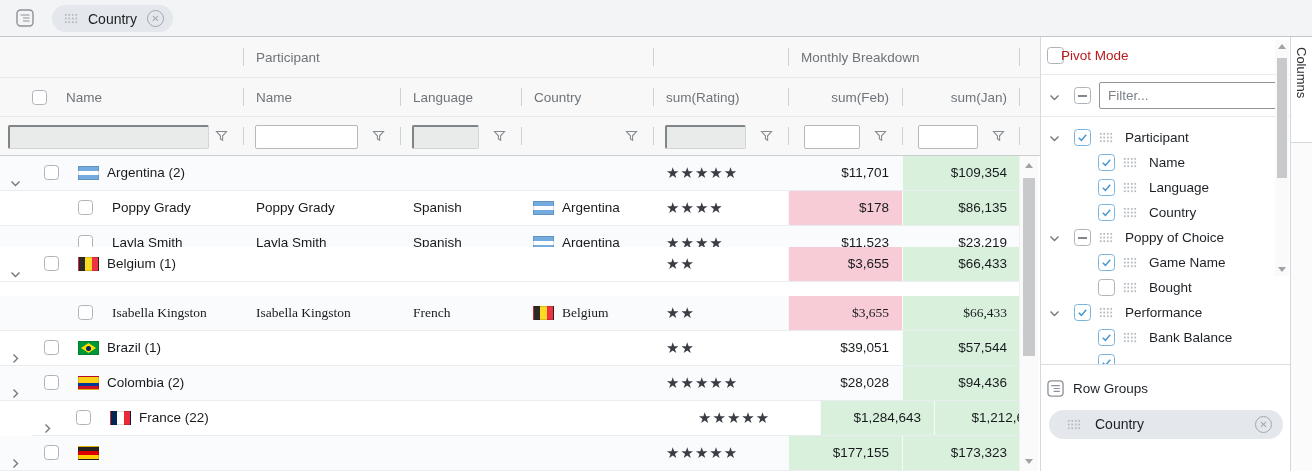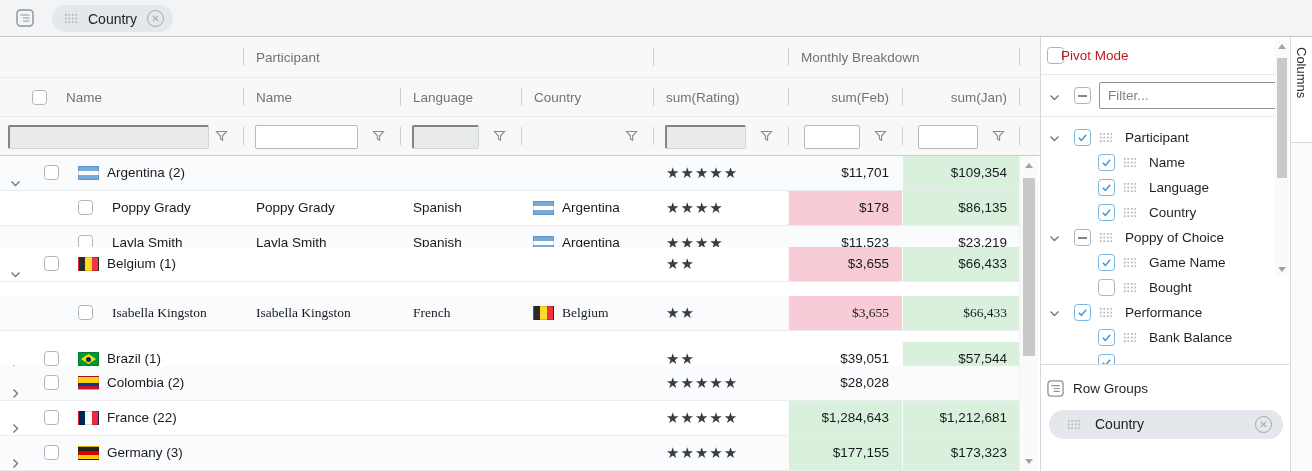--- a/index.html
+++ b/index.html
@@ -317,21 +317,21 @@
           <div class="cell c3">
             <div class="flag flag-belgium" style="left: 12px; top: 10px;"></div>
             <div style="position: absolute; left: 41px; top: 0px; line-height: 34px;">Belgium</div>
           </div>
           <div class="cell c4">
             <div class="stars">★★</div>
           </div>
           <div class="cell c5 num bg-pink">$3,655</div>
           <div class="cell c6 num bg-green">$66,433</div>
         </div>
-        <div class="grid-row" style="top: 186px; text-decoration: underline;">
+        <div class="grid-row" style="top: 175px; text-decoration: underline;">
           <div class="cell c0">
             <div class="chev right" style="left: 10px; top: 12px;"><svg width="11" height="11" viewBox="0 0 11 11">
                 <path d="M1.5 3.5l4 4 4-4" fill="none" stroke="#72787e" stroke-width="1.4"></path>
               </svg></div>
             <div class="cb" style="left: 44px; top: 9px;"></div>
             <div class="flag flag-brazil" style="left: 78px; top: 10px;"></div>
             <div style="position: absolute; left: 107px; top: 0px; line-height: 34px;">Brazil (1)</div>
           </div>
           <div class="cell c1 padl"></div>
           <div class="cell c2 padl"></div>
@@ -351,22 +351,23 @@
             <div class="flag flag-colombia" style="left: 78px; top: 10px;"></div>
             <div style="position: absolute; left: 107px; top: 0px; line-height: 34px;">Colombia (2)</div>
           </div>
           <div class="cell c1 padl"></div>
           <div class="cell c2 padl"></div>
           <div class="cell c3"></div>
           <div class="cell c4">
             <div class="stars">★★★★★</div>
           </div>
           <div class="cell c5 num">$28,028</div>
-        </div>
-        <div class="grid-row" style="top: 245px;">
+          <div class="cell c6 num bg-green">$94,436</div>
+        </div>
+        <div class="grid-row" style="top: 245px; margin-left: 32px;">
           <div class="cell c0">
             <div class="chev right" style="left: 10px; top: 12px;"><svg width="11" height="11" viewBox="0 0 11 11">
                 <path d="M1.5 3.5l4 4 4-4" fill="none" stroke="#72787e" stroke-width="1.4"></path>
               </svg></div>
             <div class="cb" style="left: 44px; top: 9px;"></div>
             <div class="flag flag-france" style="left: 78px; top: 10px;"></div>
             <div style="position: absolute; left: 107px; top: 0px; line-height: 34px;">France (22)</div>
           </div>
           <div class="cell c1 padl"></div>
           <div class="cell c2 padl"></div>
@@ -377,21 +378,20 @@
           <div class="cell c5 num bg-green">$1,284,643</div>
           <div class="cell c6 num bg-green">$1,212,681</div>
         </div>
         <div class="grid-row stripe" style="top: 280px;">
           <div class="cell c0">
             <div class="chev right" style="left: 10px; top: 12px;"><svg width="11" height="11" viewBox="0 0 11 11">
                 <path d="M1.5 3.5l4 4 4-4" fill="none" stroke="#72787e" stroke-width="1.4"></path>
               </svg></div>
             <div class="cb" style="left: 44px; top: 9px;"></div>
             <div class="flag flag-germany" style="left: 78px; top: 10px;"></div>
-            <div style="position: absolute; left: 107px; top: 0px; line-height: 34px;">Germany (3)</div>
           </div>
           <div class="cell c1 padl"></div>
           <div class="cell c2 padl"></div>
           <div class="cell c3"></div>
           <div class="cell c4">
             <div class="stars">★★★★★</div>
           </div>
           <div class="cell c5 num bg-green">$177,155</div>
           <div class="cell c6 num bg-green">$173,323</div>
         </div>

